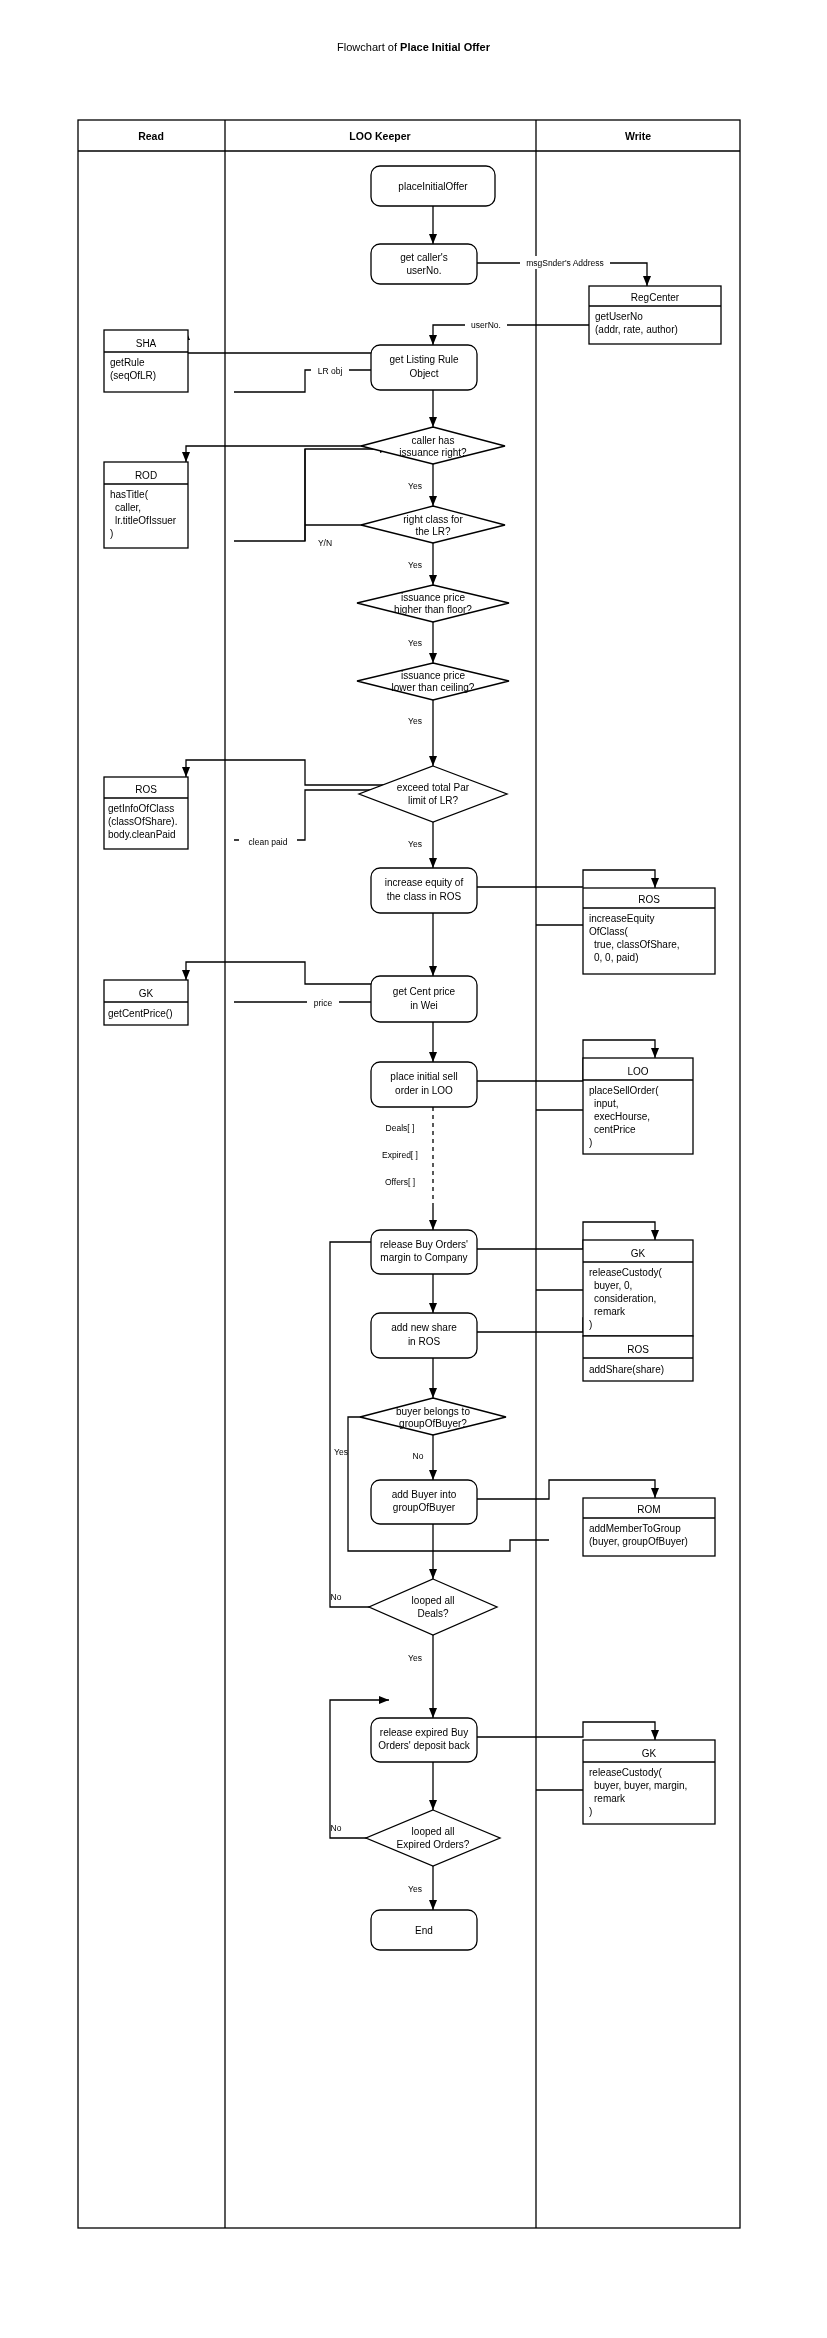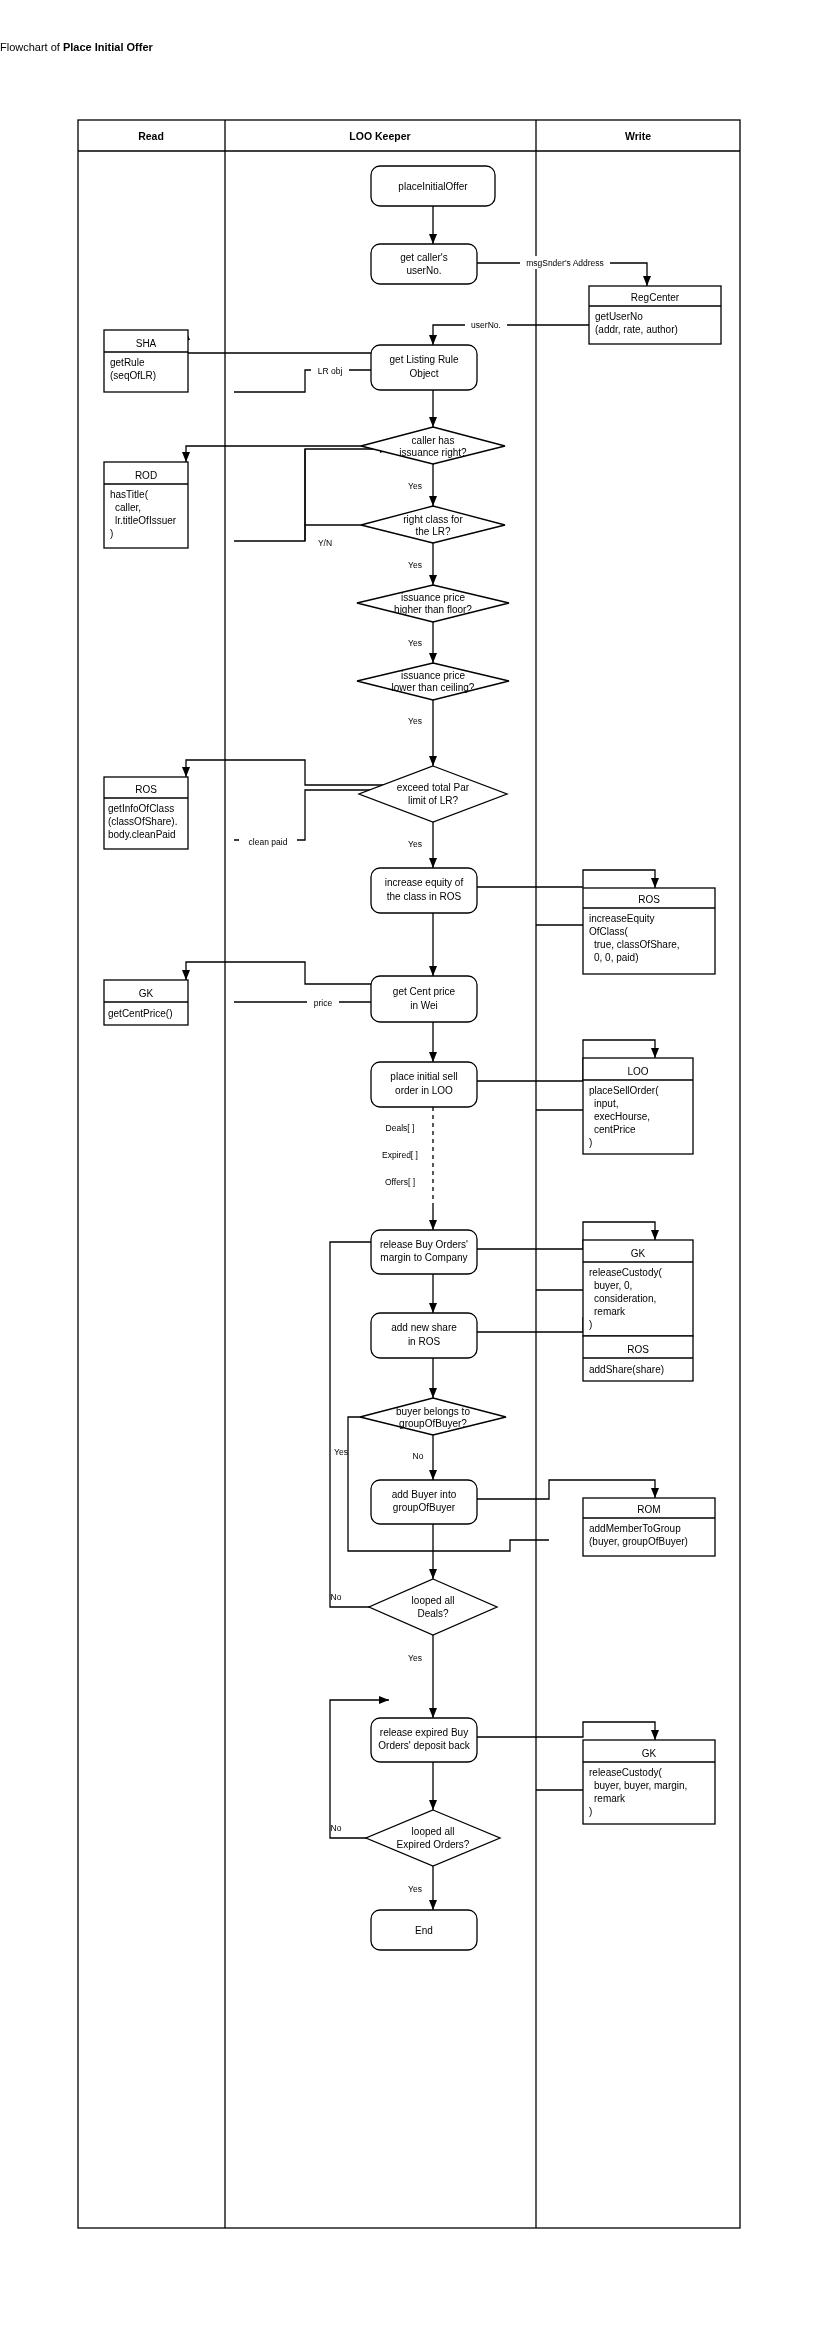--- a/index.html
+++ b/index.html
@@ -12,21 +12,21 @@
     position:relative;
     width:827px;
     height:2338px;
     background:#ffffff;
     overflow:hidden;
   }
   #title{
     position:absolute;
     left:0; top:40px;
     width:827px;
-    text-align:left;
+    text-align:center;
     font-size:11px;
     line-height:14px;
     color:#000;
   }
   #title .strong{font-weight:bold;}
   svg{position:absolute; left:0; top:0;}
   .shp{fill:#ffffff; stroke:#000000; stroke-width:1.3;}
   .lane{fill:none; stroke:#000000; stroke-width:1.3;}
   .ln{stroke:#000000; stroke-width:1.3; fill:none;}
   .lnd{stroke:#000000; stroke-width:1.3; fill:none; stroke-dasharray:4 4;}

